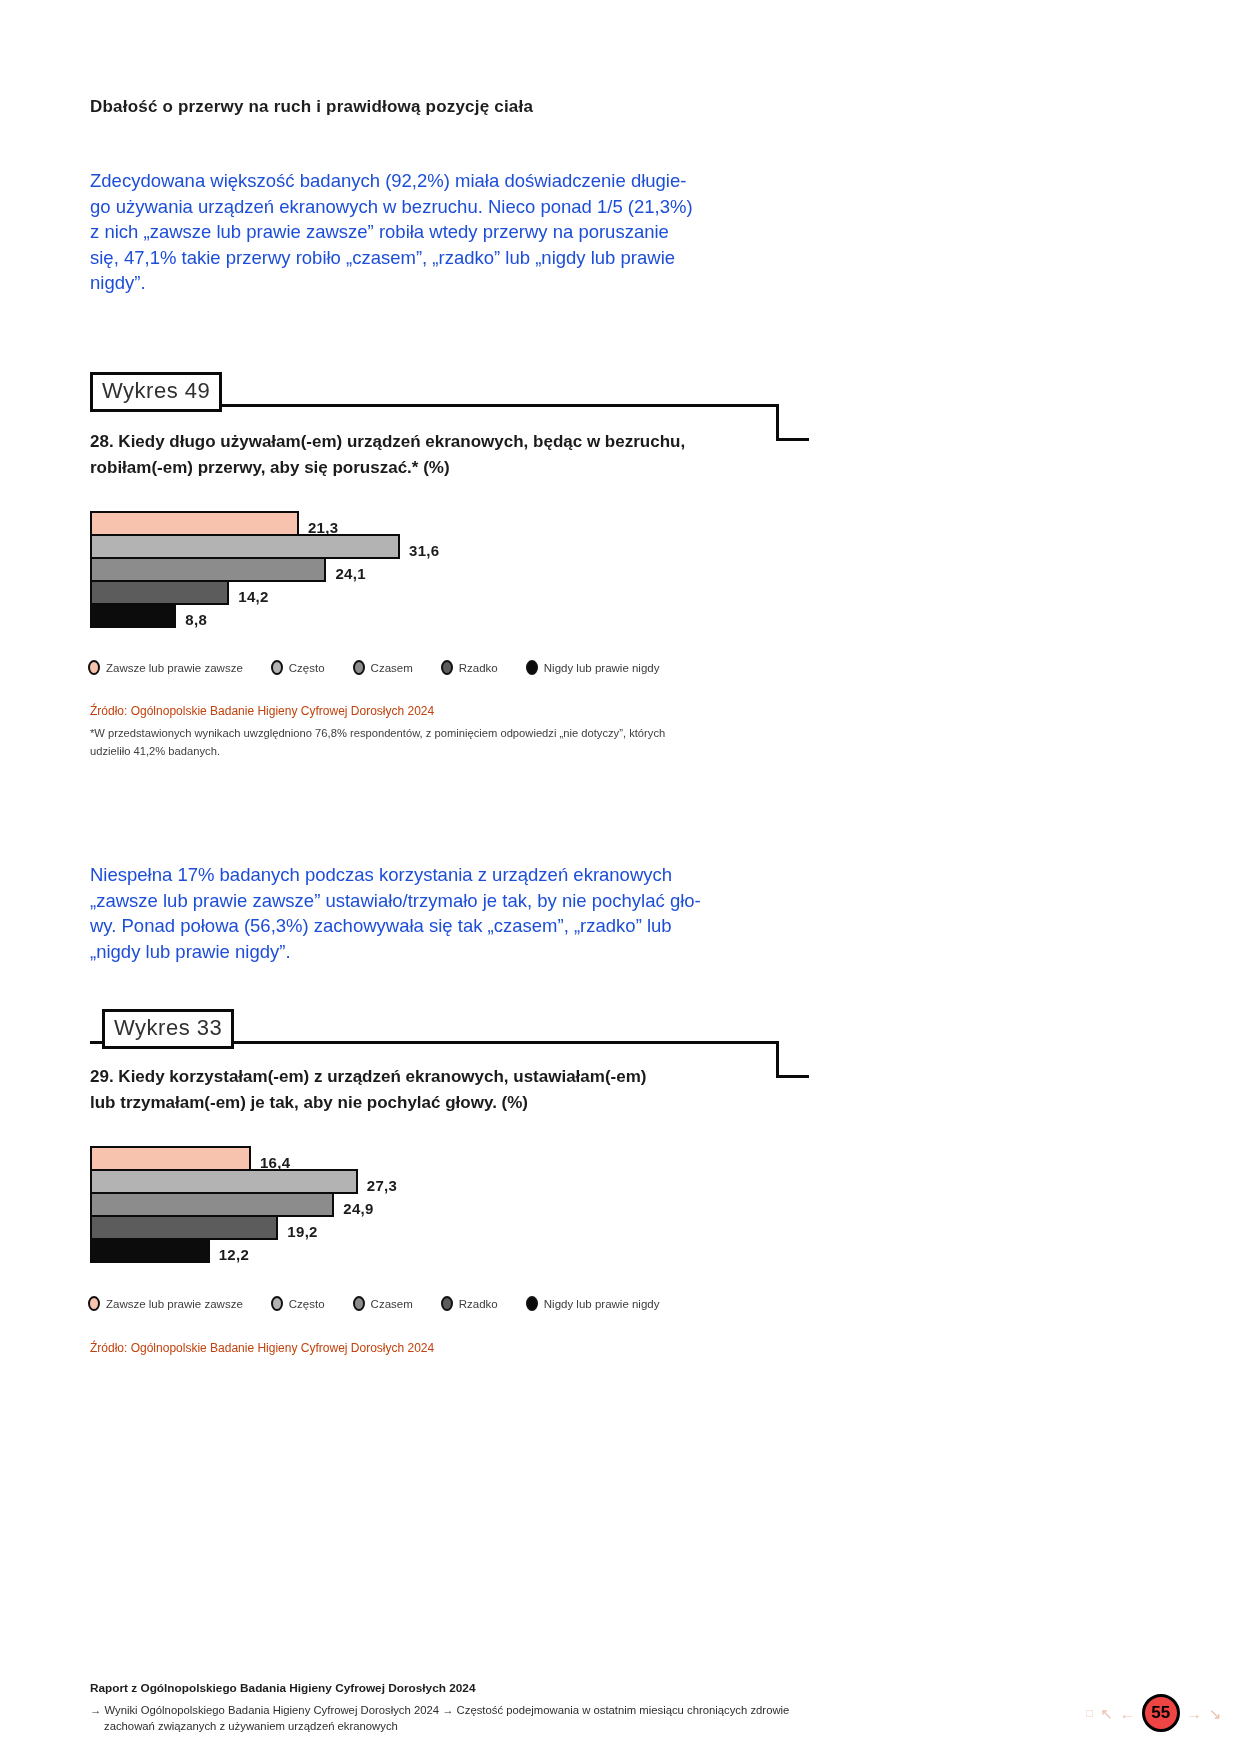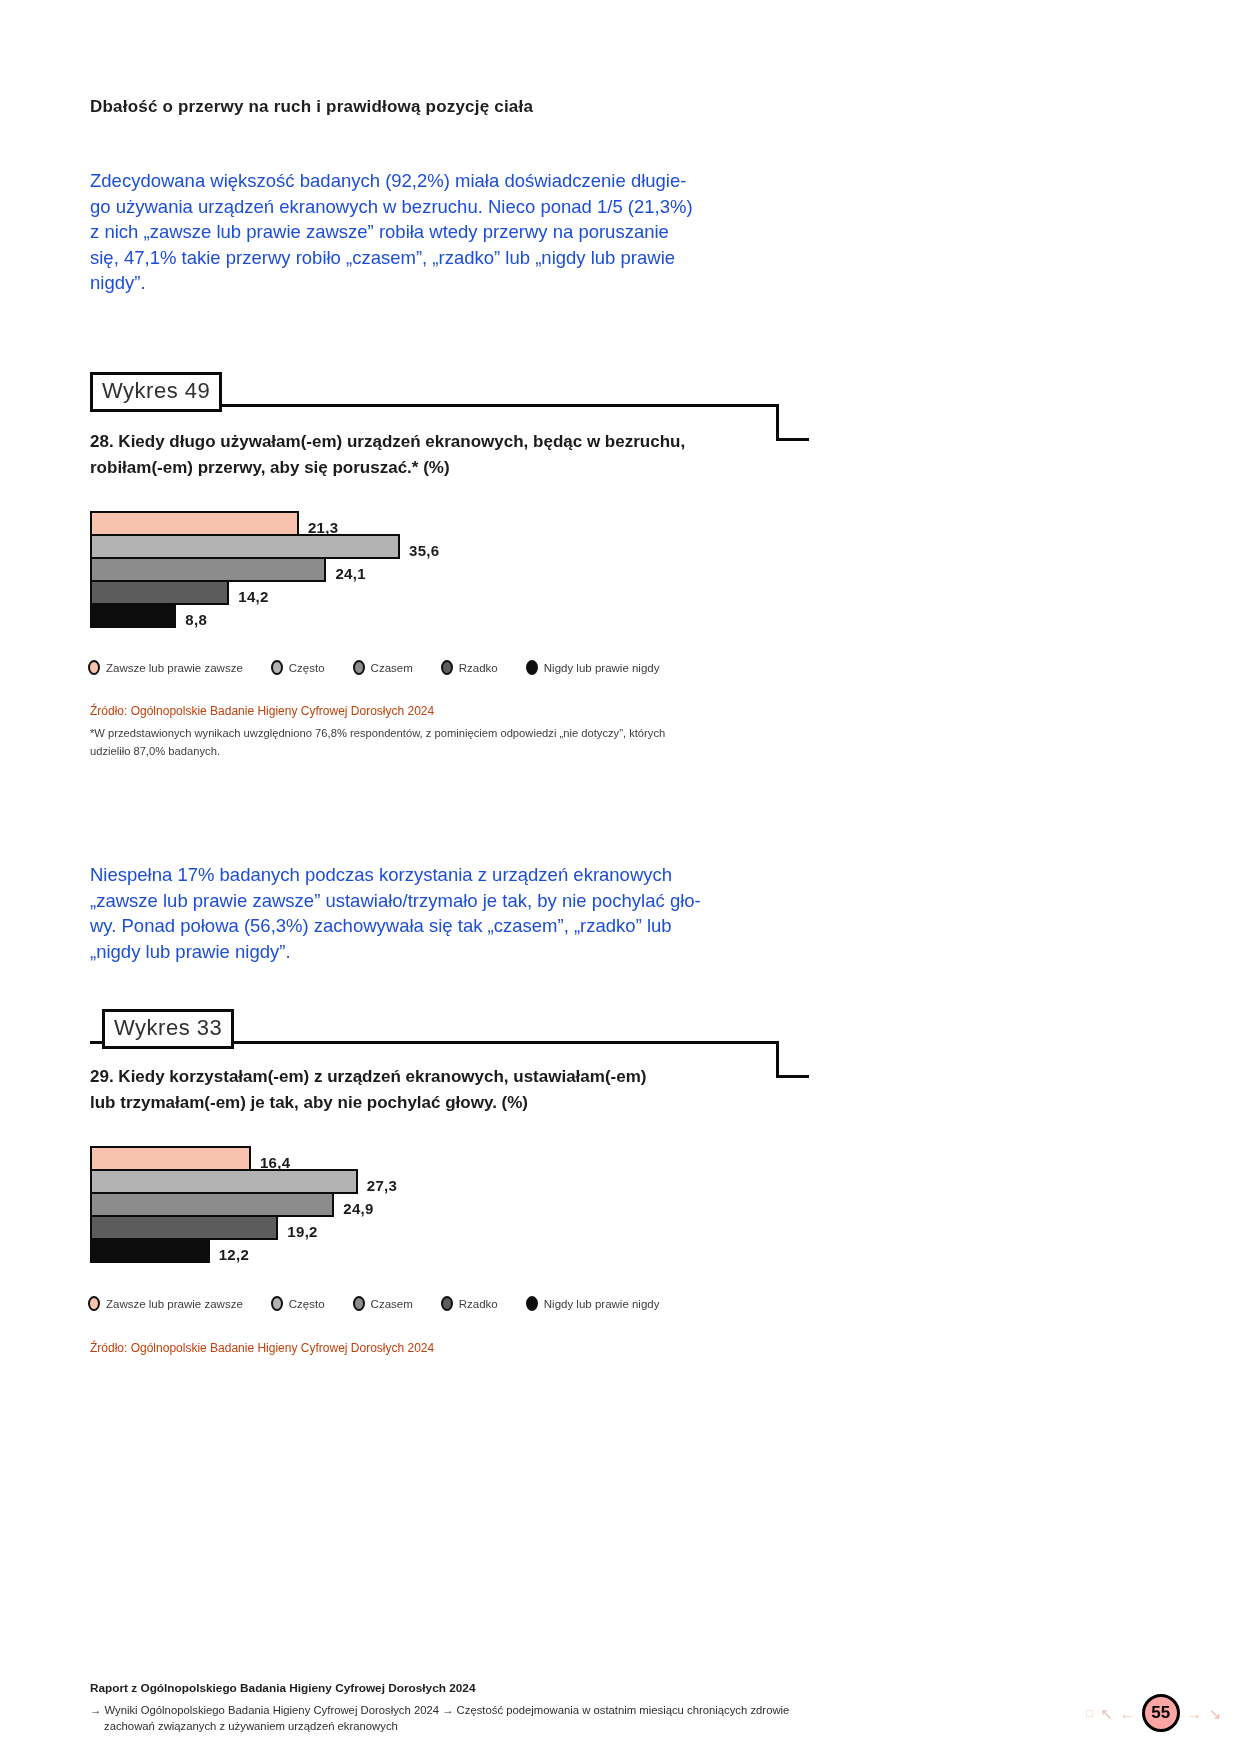--- a/index.html
+++ b/index.html
@@ -53,21 +53,21 @@
   .footnote { font-size:11.2px; line-height:17.5px; color:#3e3e3e; }
   .note32 { left:90px; top:725px; }
 
   .footer-title { left:90px; top:1681px; font-size:11.8px; font-weight:bold; color:#1d1d1d; }
   .footer-line1 { left:90px; top:1704px; font-size:11.3px; color:#2e2e2e; }
   .footer-line2 { left:104px; top:1720px; font-size:11.3px; color:#2e2e2e; }
 
   .pagenav { left:1086px; top:1694px; display:flex; align-items:center; gap:7px; }
   .nav-ic { font-size:15px; color:#ecbfae; line-height:1; }
   .nav-sq { font-size:12px; color:#f3d2c6; }
-  .pagenum { width:38px; height:38px; border:3.5px solid #000; border-radius:50%; background:#fca5a5;
+  .pagenum { width:38px; height:38px; border:3.5px solid #000; border-radius:50%; background:#ef4444;
              display:flex; align-items:center; justify-content:center;
              font-size:17px; font-weight:bold; color:#000; }
 </style>
 </head>
 <body>
 
 <div class="page">
 
   <h1 class="abs heading">Dbałość o przerwy na ruch i prawidłową pozycję ciała</h1>
 
@@ -88,21 +88,21 @@
       <div class="tline">robiłam(-em) przerwy, aby się poruszać.* (%)</div>
     </div>
 
   <div class="abs bars bars32">
       <div class="bar-row">
         <div class="bar" style="width: 208.953px; background: rgb(248, 195, 174);"></div>
         <span class="bar-label">21,3</span>
       </div>
       <div class="bar-row">
         <div class="bar" style="width: 309.996px; background: rgb(179, 179, 179);"></div>
-        <span class="bar-label">35,6</span>
+        <span class="bar-label">31,6</span>
       </div>
       <div class="bar-row">
         <div class="bar" style="width: 236.421px; background: rgb(140, 140, 140);"></div>
         <span class="bar-label">24,1</span>
       </div>
       <div class="bar-row">
         <div class="bar" style="width: 139.302px; background: rgb(92, 92, 92);"></div>
         <span class="bar-label">14,2</span>
       </div>
       <div class="bar-row">
@@ -130,21 +130,21 @@
       </div>
       <div class="legend-item">
         <span class="legend-swatch" style="background: rgb(12, 12, 12);"></span>
         <span class="legend-label">Nigdy lub prawie nigdy</span>
       </div>
     </div>
 
   <div class="abs source source32">Źródło: Ogólnopolskie Badanie Higieny Cyfrowej Dorosłych 2024</div>
   <div class="abs footnote note32">
       <div class="tline">*W przedstawionych wynikach uwzględniono 76,8% respondentów, z pominięciem odpowiedzi „nie dotyczy”, których</div>
-      <div class="tline">udzieliło 87,0% badanych.</div>
+      <div class="tline">udzieliło 41,2% badanych.</div>
     </div>
 
   <div class="abs para para2">
       <div class="tline">Niespełna 17% badanych podczas korzystania z urządzeń ekranowych</div>
       <div class="tline">„zawsze lub prawie zawsze” ustawiało/trzymało je tak, by nie pochylać gło-</div>
       <div class="tline">wy. Ponad połowa (56,3%) zachowywała się tak „czasem”, „rzadko” lub</div>
       <div class="tline">„nigdy lub prawie nigdy”.</div>
     </div>
 
   <div class="abs rule rule33"></div>

